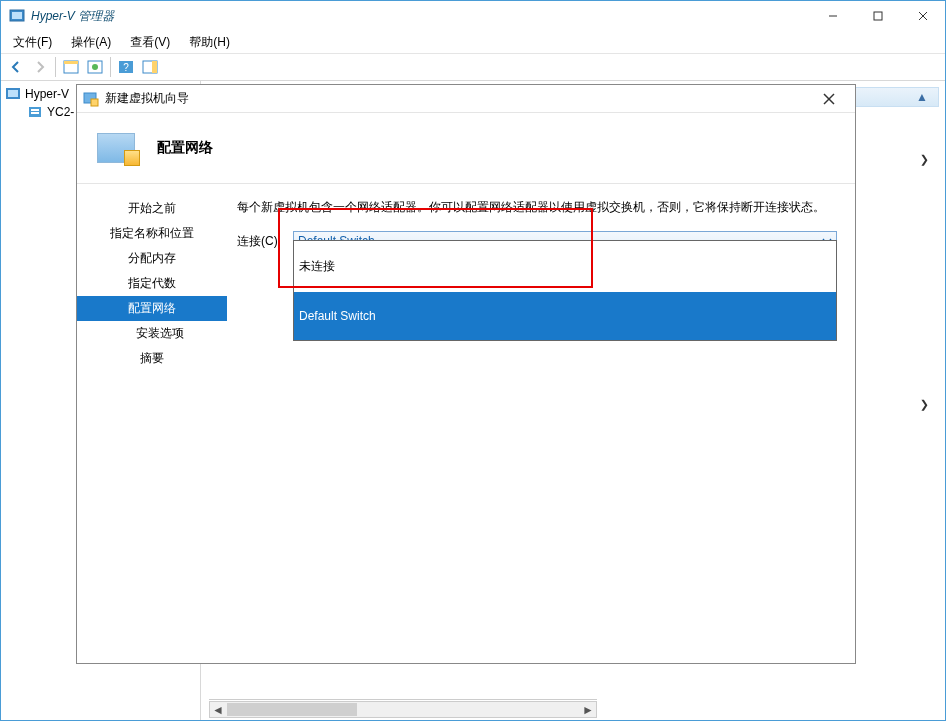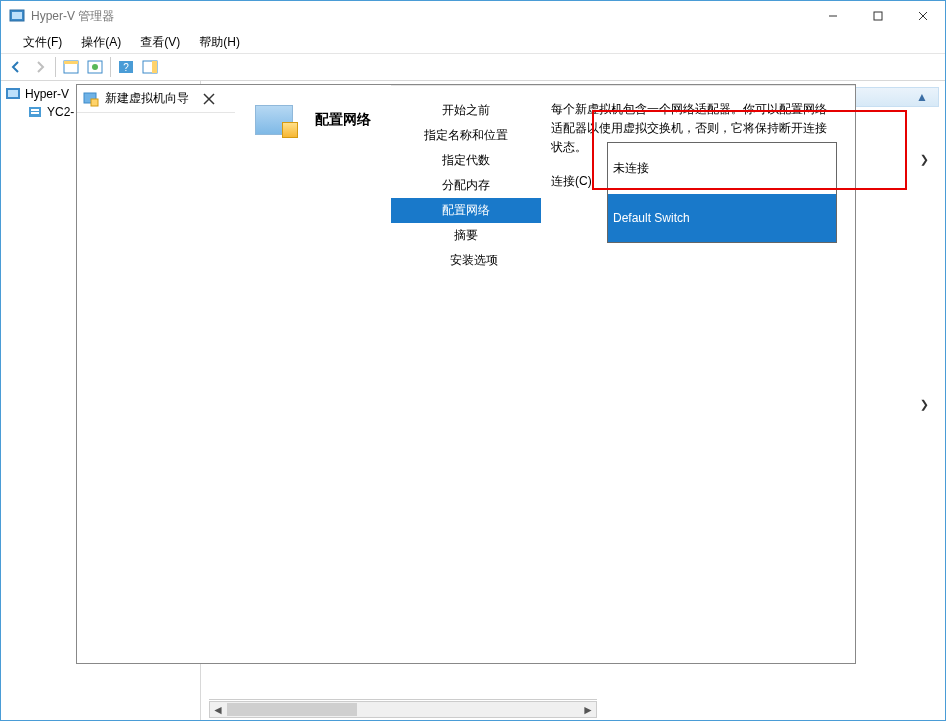--- a/index.html
+++ b/index.html
@@ -1,45 +1,45 @@
 <!DOCTYPE html>
 <html><head>
 <meta charset="utf-8">
 <style>
   * { box-sizing: border-box; }
   html, body { margin:0; padding:0; width:946px; height:721px; font-family:"Microsoft YaHei","Segoe UI",Tahoma,sans-serif; font-size:12px; color:#000; background:#fff; overflow:hidden; }
   .main-window { width:946px; height:721px; border:1px solid #4a9cd6; display:flex; flex-direction:column; position:relative; }
   .titlebar { height:30px; background:#fff; display:flex; align-items:center; padding-left:8px; }
   .titlebar-icon { width:16px; height:16px; margin-right:6px; }
-  .titlebar-title { flex:1; color:#737373; font-size:12px; }
+  .titlebar-title { flex:1; color:#0c4a6e; font-size:12px;font-style:italic; }
   .titlebar-controls { display:flex; height:100%; }
   .tb-btn { width:45px; height:100%; display:flex; align-items:center; justify-content:center; color:#555; }
   .tb-btn svg { width:10px; height:10px; }
-  .menubar { height:22px; display:flex; align-items:center; padding:0 14px; gap:3px; }
+  .menubar { height:22px; display:flex; align-items:center; padding:0 4px; gap:3px; }
   .menubar span { padding:2px 8px; }
   .toolbar { height:28px; border-top:1px solid #e5e5e5; border-bottom:1px solid #d8d8d8; display:flex; align-items:center; padding:0 4px; gap:2px; background:#fff; }
   .tool { width:22px; height:22px; display:flex; align-items:center; justify-content:center; }
   .tool-sep { width:1px; height:20px; background:#ccc; margin:0 2px; }
   .client-area { flex:1; display:flex; position:relative; }
   .left-tree { width:200px; border-right:1px solid #d8d8d8; padding:4px; }
   .tree-row { display:flex; align-items:center; height:18px; gap:4px; }
   .tree-indent { display:inline-block; }
   .glyph-icon { width:16px; height:16px; display:inline-flex; align-items:center; justify-content:center; }
   .right-pane { flex:1; display:flex; flex-direction:column; }
   .right-slab { height:20px; background:linear-gradient(#eaf3fb,#d7e9f7); border:1px solid #c8dff2; margin:6px 6px 0 6px; display:flex; align-items:center; justify-content:flex-end; padding-right:10px; color:#3b6ea5; }
   .right-chevron { color:#333; padding:6px 16px; text-align:right; font-size:11px; }
   
   .bottom-scroll { position:absolute; left:208px; bottom:2px; width:388px; height:17px; border:1px solid #ccc; background:#f0f0f0; display:flex; align-items:center; }
   .bottom-scroll .thumb { position:absolute; left:17px; width:130px; height:13px; background:#cfcfcf; top:1px; }
   .bottom-scroll .arrow { width:16px; height:15px; display:flex; align-items:center; justify-content:center; color:#555; }
   .bottom-scroll .arrow.right { position:absolute; right:0; }
   .bottom-scroll-top-line { position:absolute; left:208px; bottom:20px; width:388px; height:1px; background:#ccc; }
 
   
-  .wizard { position:absolute; left:75px; top:83px; width:780px; height:580px; border:1px solid #888; background:#fff; box-shadow:0 0 0 rgba(0,0,0,0.3); display:flex; flex-direction:row; }
+  .wizard { position:absolute; left:75px; top:83px; width:780px; height:580px; border:1px solid #888; background:#fff; box-shadow:0 0 0 rgba(0,0,0,0.3); display:flex; flex-direction:column; }
   .wiz-titlebar { height:28px; display:flex; align-items:center; padding:0 6px; border-bottom:1px solid #e5e5e5; }
   .wiz-titlebar .ico { width:16px; height:16px; margin-right:6px; }
   .wiz-titlebar .ttl { flex:1; }
   .wiz-close { width:40px; height:100%; display:flex; align-items:center; justify-content:center; }
   .wiz-header { height:70px; display:flex; align-items:center; padding:0 20px; gap:22px; }
   .wiz-header-icon { width:38px; height:30px; background:linear-gradient(#b6d8f3,#7fb9e6); border:1px solid #8fb8da; position:relative; }
   .wiz-header-icon:after { content:""; position:absolute; right:-6px; bottom:-4px; width:14px; height:14px; background:linear-gradient(#ffe08a,#f7b733); border:1px solid #d49a12; }
   .wiz-header-title { font-weight:bold; font-size:14px; }
   .wiz-body { flex:1; display:flex; border-top:1px solid #e5e5e5; }
   .wiz-nav { width:150px; padding:12px 0;text-align:center; }
@@ -190,25 +190,25 @@
         </div>
     </div>
     <div class="wiz-header">
       <div class="wiz-header-icon"></div>
       <div class="wiz-header-title">配置网络</div>
     </div>
     <div class="wiz-body">
       <div class="wiz-nav">
         <div class="item">开始之前</div>
         <div class="item">指定名称和位置</div>
+        <div class="item">分配内存</div>
         <div class="item">指定代数</div>
-        <div class="item">分配内存</div>
         <div class="item selected">配置网络</div>
+        <div class="item sub">安装选项</div>
         <div class="item">摘要</div>
-        <div class="item sub">安装选项</div>
       </div>
       <div class="wiz-content">
         <div class="desc-text">每个新虚拟机包含一个网络适配器。你可以配置网络适配器以使用虚拟交换机，否则，它将保持断开连接状态。</div>
         <div class="field-row">
           <div class="field-label">连接(C):</div>
           <div class="combo">
             <span>Default Switch</span>
             <span class="chev"><svg width="12" height="14" viewBox="0 0 12 14">
                   <path d="M2 5 L6 10 L10 5" fill="none" stroke="#1360ab" stroke-width="1.3"></path>
                 </svg></span>

